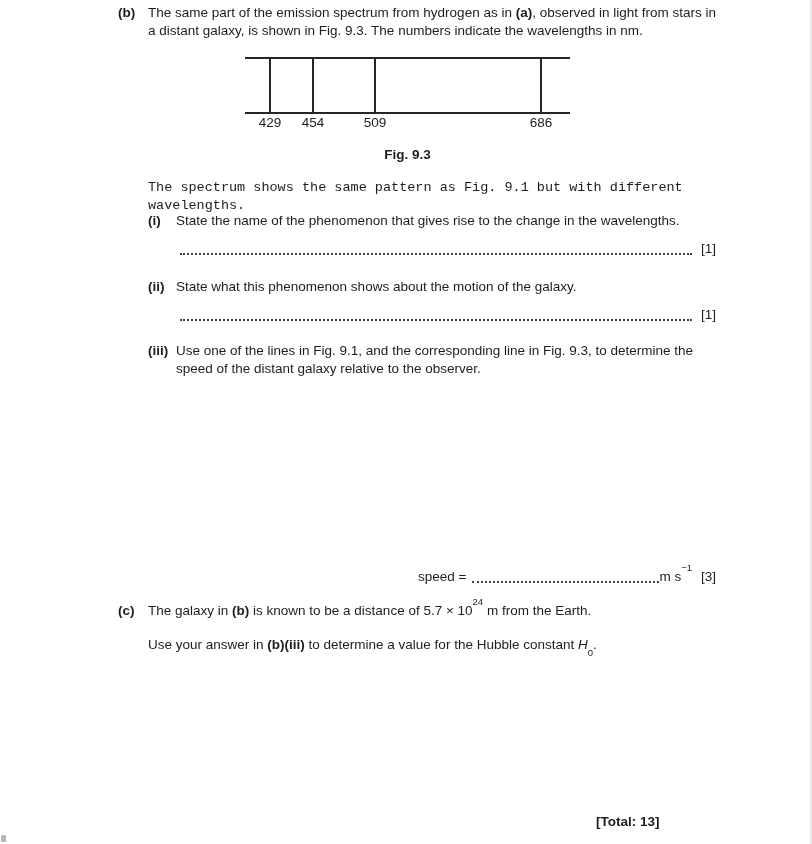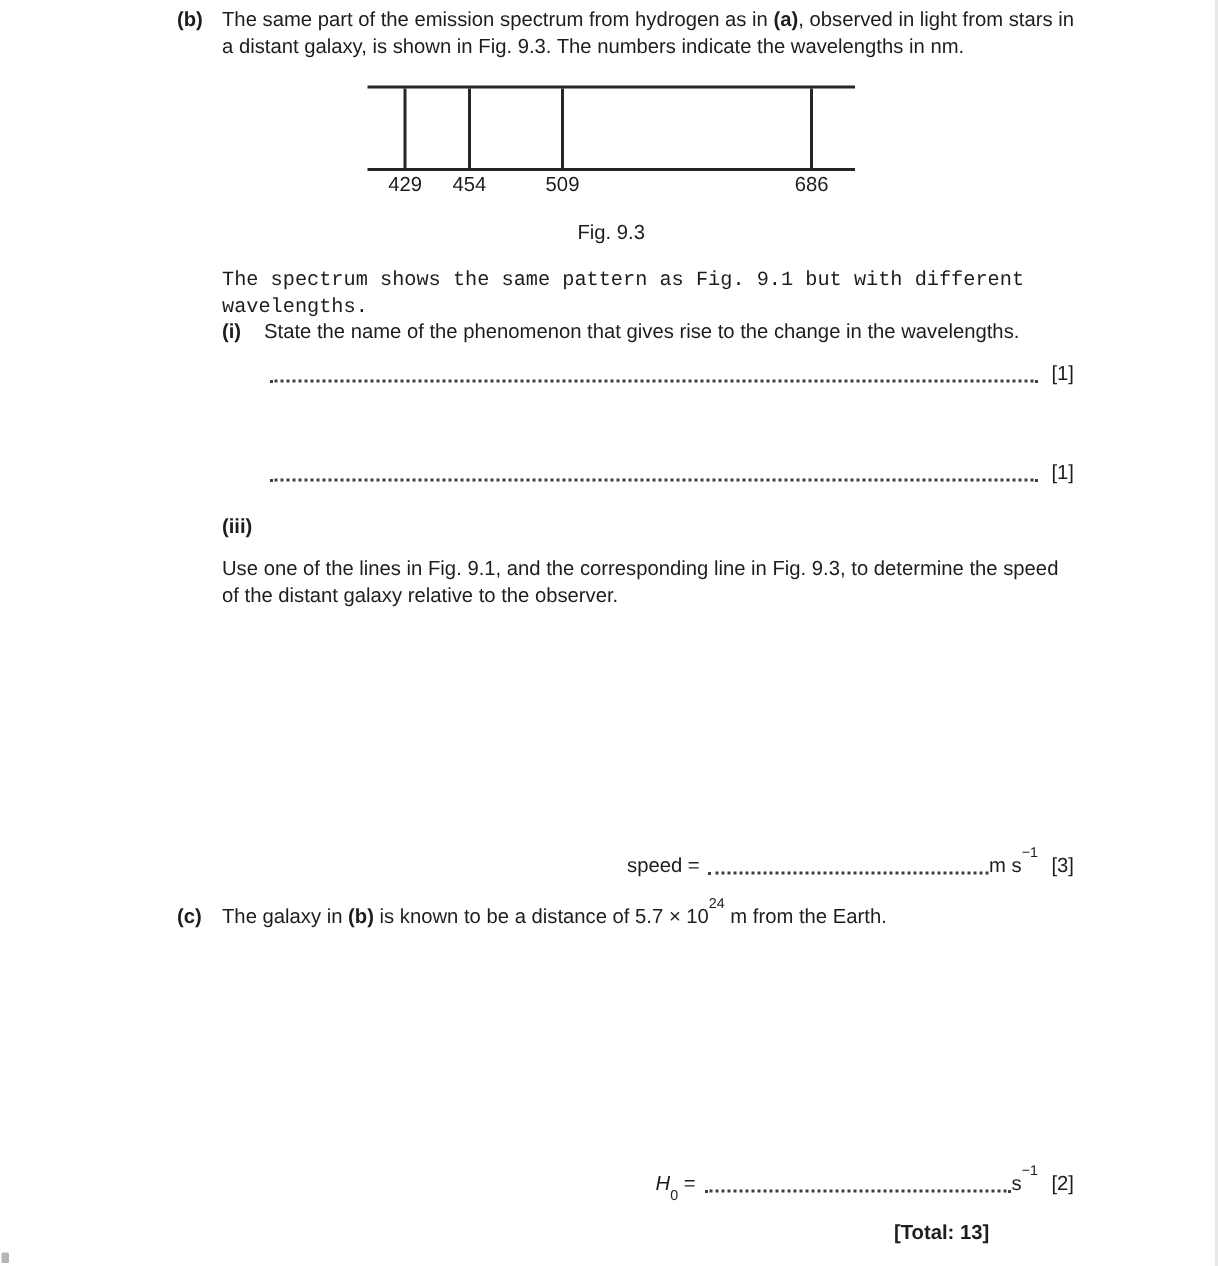--- a/index.html
+++ b/index.html
@@ -18,21 +18,21 @@
   .txt{flex:1;}
   .ansrow{display:flex;align-items:flex-end;}
   .dots{flex:1 1 auto;border-bottom:2px dotted #3f3f3f;height:13px;margin-bottom:3px;}
   .marks{margin-left:9px;white-space:nowrap;}
   .unit{margin-left:0;white-space:nowrap;}
   .pre{margin-right:6px;white-space:nowrap;}
   .band{border-top:2px solid #262626;border-bottom:2px solid #262626;}
   .spec-line{position:absolute;top:0;height:100%;width:2px;background:#262626;margin-left:-1px;}
   .labels{position:absolute;}
   .spec-label{position:absolute;top:0;transform:translateX(-50%);white-space:nowrap;}
-  .caption{text-align:center;font-weight:normal;}
+  .caption{text-align:center;font-weight:bold;}
   sup{font-size:9.5px;line-height:0;position:relative;top:-0.5em;}
   sub{font-size:9.5px;line-height:0;position:relative;top:0.35em;}
   .edge-right{position:absolute;right:0;top:0;width:2px;height:100%;background:#e8e8e8;}
   .corner-mark{position:absolute;left:1px;bottom:2px;width:5px;height:7px;background:#b5b5b5;border-radius:1px;}
 </style>
 </head>
 <body>
 
 <div class="page">
 
@@ -59,46 +59,45 @@
 
   <div class="row abs" style="left:148px;top:212px;width:568px;">
     <span class="lab2">(i)</span>
     <span class="txt">State the name of the phenomenon that gives rise to the change in the wavelengths.</span>
   </div>
   <div class="ansrow abs" style="left:180px;top:240px;width:536px;">
     <span class="dots"></span>
     <span class="marks">[1]</span>
   </div>
 
+  <div class="row abs" style="left:148px;top:278px;width:568px;">
+    <span class="lab2">(ii)</span>
+    <span class="txt">State what this phenomenon shows about the motion of the galaxy.</span>
+  </div>
   <div class="ansrow abs" style="left:180px;top:306px;width:536px;">
     <span class="dots"></span>
     <span class="marks">[1]</span>
   </div>
 
-  <div class="row abs" style="left:148px;top:342px;width:568px;flex-direction:column;">
+  <div class="row abs" style="left:148px;top:342px;width:568px;">
     <span class="lab2">(iii)</span>
     <span class="txt">Use one of the lines in Fig. 9.1, and the corresponding line in Fig. 9.3, to determine the speed of the distant galaxy relative to the observer.</span>
   </div>
 
   <div class="ansrow abs" style="left:418px;top:568px;width:298px;text-align:center;">
     <span class="pre">speed =</span>
     <span class="dots"></span>
     <span class="unit"><span>m s</span><sup>−1</sup></span>
     <span class="marks">[3]</span>
   </div>
 
   <div class="row abs" style="left:118px;top:602px;width:600px;">
     <span class="lab">(c)</span>
     <span class="txt"><span>The galaxy in </span><span class="b">(b)</span><span> is known to be a distance of 5.7 × 10</span><sup>24</sup><span> m from the Earth.</span></span>
   </div>
+  <div class="abs" style="left:148px;top:636px;width:570px;"><span>Use your answer in </span><span class="b">(b)(iii)</span><span> to determine a value for the Hubble constant </span><span class="i">H</span><sub>0</sub><span>.</span></div>
 
-  <div class="ansrow abs" style="left:437px;top:780px;width:279px;">
-    <span class="pre"><span class="i">H</span><sub>0</sub><span> =</span></span>
-    <span class="dots"></span>
-    <span class="unit"><span>s</span><sup>−1</sup></span>
-    <span class="marks">[2]</span>
-  </div>
 
   <div class="abs" style="left:596px;top:813px;width:120px;font-weight:bold;">[Total: 13]</div>
 
   <div class="edge-right"></div>
   <div class="corner-mark"></div>
 </div>
 
 </body></html>

